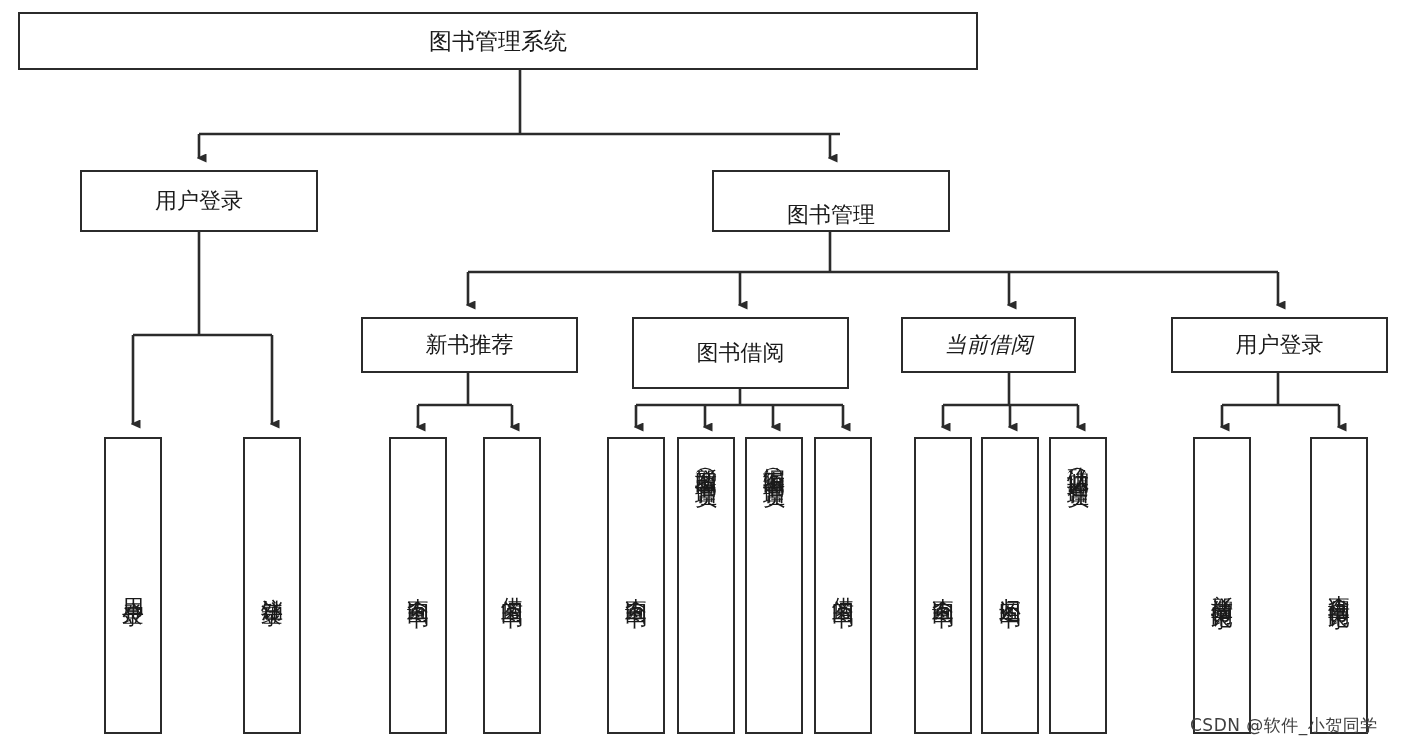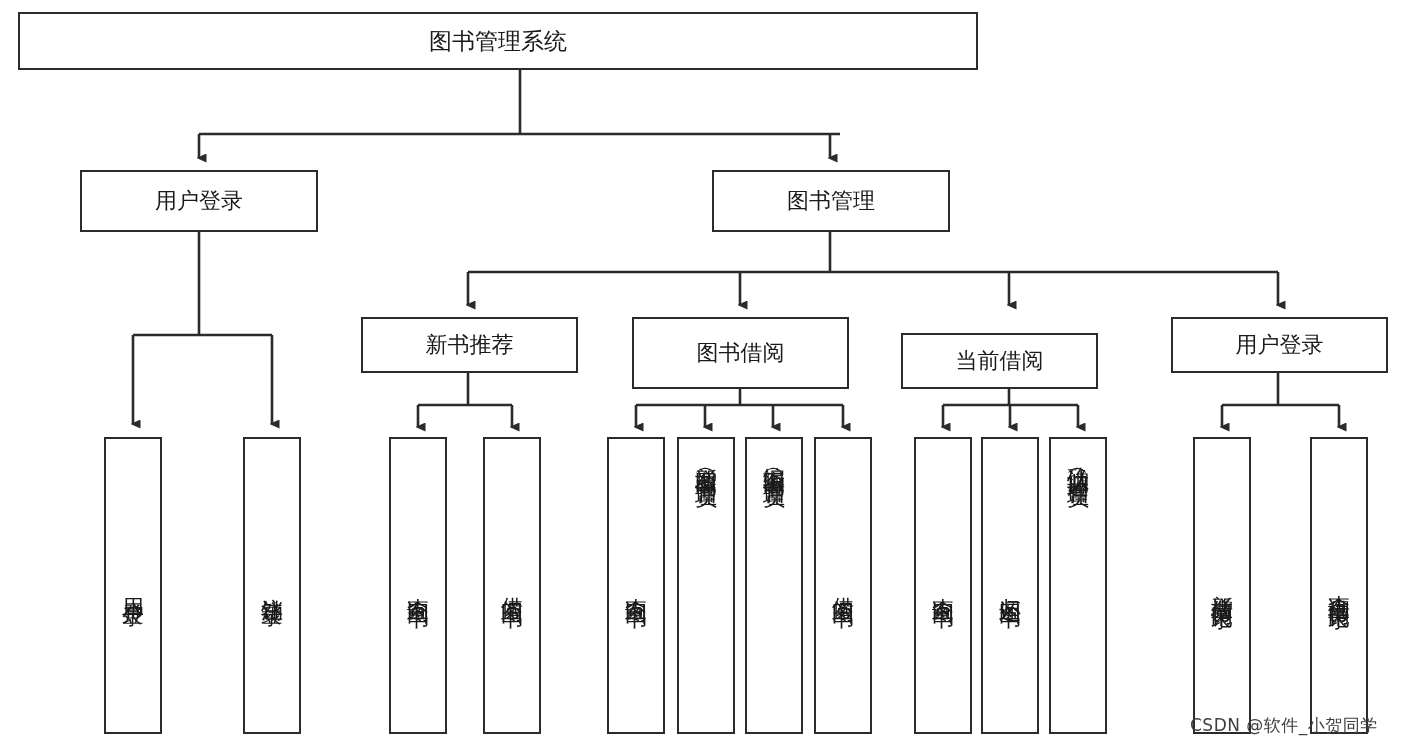--- a/index.html
+++ b/index.html
@@ -126,31 +126,31 @@
     </g>
   </svg>
 
   <div class="node root" style="left:18px; top:12px; width:960px; height:58px;">
     <span>图书管理系统</span>
   </div>
 
   <div class="node level2" style="left:80px; top:170px; width:238px; height:62px;">
     <span>用户登录</span>
   </div>
-  <div class="node level2" style="left:712px; top:170px; width:238px; height:62px;">
+  <div class="node level2" style="left:712px; top:170px; width:238px; height:62px;align-items:flex-end;">
     <span>图书管理</span>
   </div>
 
   <div class="node level2" style="left:361px; top:317px; width:217px; height:56px;">
     <span>新书推荐</span>
   </div>
   <div class="node level2" style="left:632px; top:317px; width:217px; height:72px;text-align:right;">
     <span>图书借阅</span>
   </div>
-  <div class="node level2" style="left:901px; top:333px; width:197px; height:56px;">
+  <div class="node level2" style="left:901px; top:317px; width:175px; height:56px;font-style:italic;">
     <span>当前借阅</span>
   </div>
   <div class="node level2" style="left:1171px; top:317px; width:217px; height:56px;">
     <span>用户登录</span>
   </div>
 
   <div class="node leaf mid" style="left:104px; top:437px; width:58px; height:297px;">
     <span class="vtext">用户登录</span>
   </div>
   <div class="node leaf mid" style="left:243px; top:437px; width:58px; height:297px;">

